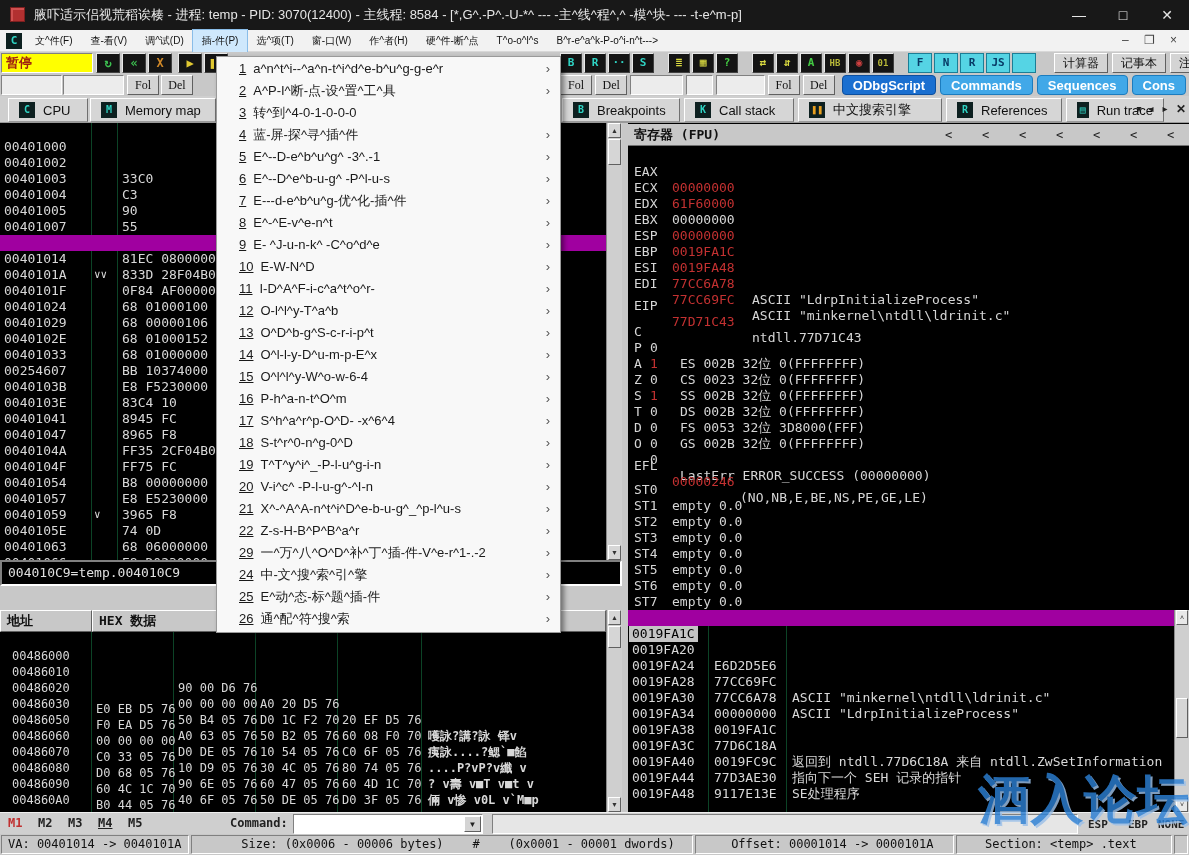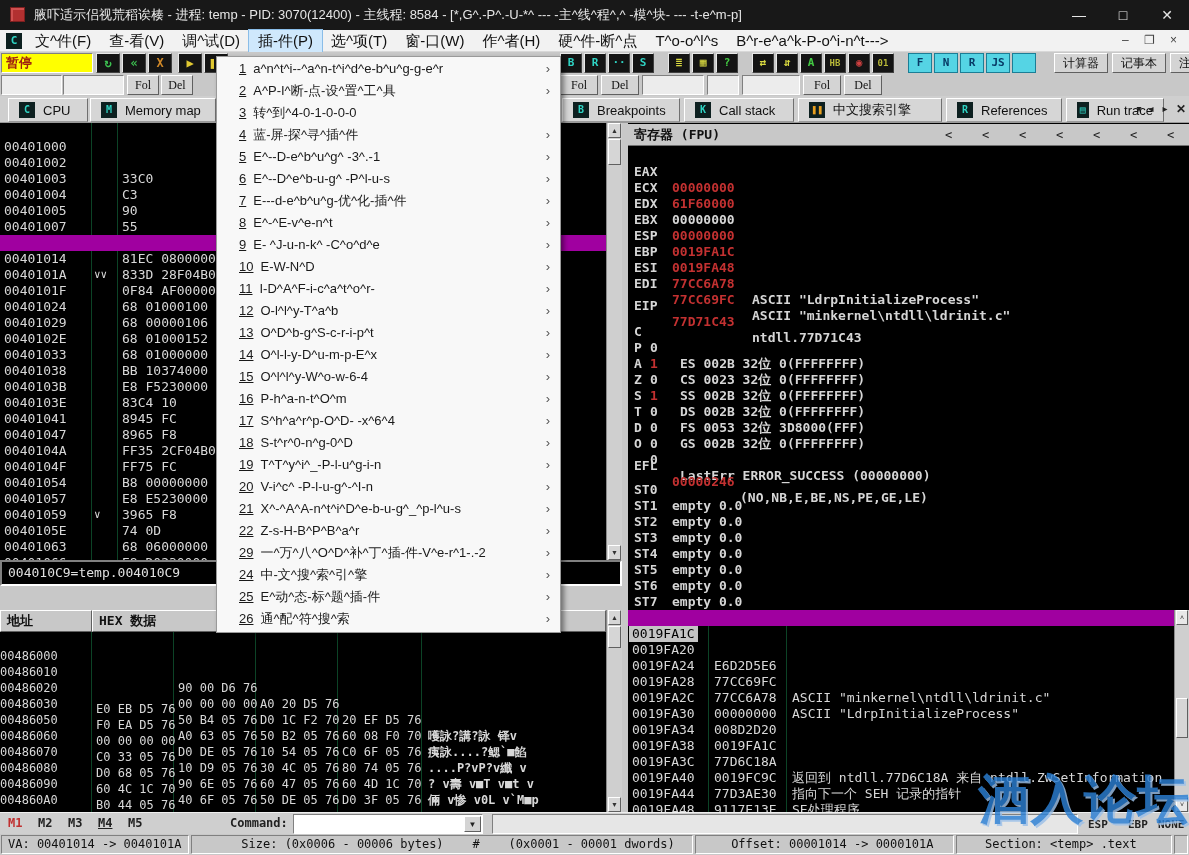--- a/index.html
+++ b/index.html
@@ -12,21 +12,21 @@
   .abs { position:absolute; }
   
   #titlebar { position:absolute; left:0; top:0; width:1189px; height:30px; background:#181818; color:#e6e6e6; }
   #app-icon { position:absolute; left:10px; top:7px; width:15px; height:15px; background:#b23030; border:1px solid #7d1f1f; box-shadow:inset 2px 2px 0 #d05050; }
   #title-text { position:absolute; left:34px; top:6px; font-size:13px; white-space:nowrap; }
   .win-btn { position:absolute; top:0; width:44px; height:30px; color:#e6e6e6; text-align:center; line-height:30px; font-size:14px; }
   
   #menubar { position:absolute; left:0; top:30px; width:1189px; height:22px; background:#f2f2f2; border-bottom:1px solid #d8d8d8; }
   #menubar-icon { position:absolute; left:6px; top:3px; width:16px; height:16px; background:#0d2020; color:#2fd4c4; font-weight:bold; font-size:11px; text-align:center; line-height:16px; font-family:"DejaVu Sans Mono",monospace; }
   #menu-items { position:absolute; left:26px; top:0; height:22px; display:flex; }
-  .mi { height:22px; line-height:22px; padding:0 9px; font-size:15px; color:#111; white-space:nowrap; }
+  .mi { height:22px; line-height:22px; padding:0 9px; font-size:10px; color:#111; white-space:nowrap; }
   .mi.hl { background:#cfe8fc; outline:1px solid #8abde8; }
   #mdi-controls { position:absolute; right:6px; top:3px; color:#444; font-size:12px; letter-spacing:6px; }
   
   #toolbar1 { position:absolute; left:0; top:52px; width:1189px; height:22px; background:#c8c8c8; }
   #status-box { position:absolute; left:1px; top:1px; width:92px; height:20px; background:#ffff00; border:1px solid; border-color:#808080 #fff #fff #808080; color:#a02010; font-weight:bold; font-size:13px; padding-left:4px; line-height:18px; }
   .tbtn { position:absolute; top:1px; width:24px; height:20px; background:#141414; border:1px solid; border-color:#e8e8e8 #404040 #404040 #e8e8e8; text-align:center; line-height:18px; font-size:12px; font-weight:bold; font-family:"DejaVu Sans Mono",monospace; }
   #tb-right { position:absolute; left:560px; top:1px; right:0; height:20px; display:flex; align-items:stretch; }
   #tb-right .g { display:flex; margin-right:12px; }
   .tbtn2 { width:22px; height:20px; background:#141414; border:1px solid; border-color:#e8e8e8 #404040 #404040 #e8e8e8; text-align:center; line-height:18px; font-size:11px; font-weight:bold; font-family:"DejaVu Sans Mono",monospace; margin-right:2px; overflow:hidden; }
   .cybtn { width:24px; height:20px; background:#55d4e4; border:1px solid #1b7e96; color:#073a66; text-align:center; line-height:18px; font-size:11px; font-weight:bold; margin-right:2px; font-family:"DejaVu Sans Mono",monospace; }
@@ -59,34 +59,34 @@
   .sarrow { position:absolute; left:1px; right:1px; height:15px; background:#d6d6d6; border:1px solid; border-color:#fff #606060 #606060 #fff; text-align:center; font-size:7px; line-height:13px; color:#333; }
   .sthumb { position:absolute; left:1px; right:1px; background:#d6d6d6; border:1px solid; border-color:#fff #606060 #606060 #fff; }
   
   #infoline { position:absolute; left:0; top:560px; width:622px; height:26px; background:#000; border:2px solid; border-color:#808080 #fff #fff #808080; color:#e0e0e0; font-family:"DejaVu Sans Mono",monospace; font-size:13px; line-height:22px; padding-left:6px; }
   
   #regs { position:absolute; left:628px; top:123px; width:561px; height:487px; background:#000; overflow:hidden; }
   #regs-header { position:absolute; left:0; top:1px; width:561px; height:22px; background:#c8c8c8; border-bottom:1px solid #707070; display:flex; align-items:center; }
   #regs-title { font-size:13px; font-weight:bold; color:#111; padding-left:6px; font-family:"DejaVu Sans Mono",monospace; }
   #regs-chevrons { margin-left:auto; display:flex; }
   .chev { width:37px; text-align:center; color:#222; font-size:12px; font-family:"DejaVu Sans Mono",monospace; }
-  #regs-content { position:absolute; left:0; top:25px; right:0; bottom:0;font-weight:bold; }
+  #regs-content { position:absolute; left:0; top:25px; right:0; bottom:0; }
   .rrow { position:relative; height:16px; line-height:16px; font-family:"DejaVu Sans Mono",monospace; font-size:13px; color:#d6d6d6; white-space:pre; }
   .rl { position:absolute; left:6px; } .rv { position:absolute; left:44px; } .rx { position:absolute; left:124px; }
   .fl { position:absolute; left:6px; } .fv { position:absolute; left:22px; } .fr { position:absolute; left:52px; }
   .red { color:#c33131; } .wht { color:#d6d6d6; }
   .spacer6{height:6px;} .spacer8{height:8px;} .spacer10{height:10px;}
   
   #dump { position:absolute; left:0; top:610px; width:606px; height:202px; background:#000; overflow:hidden; }
   #dump-header { position:absolute; left:0; top:0; width:606px; height:22px; background:#c8c8c8; display:flex; z-index:3; }
   .dh { border:1px solid; border-color:#fff #606060 #606060 #fff; font-size:13px; font-weight:bold; color:#111; padding:0 6px; line-height:20px; font-family:"DejaVu Sans Mono",monospace; }
   #dump-rows { position:absolute; top:22px; left:0; right:0; }
   #dump .vline { position:absolute; top:22px; bottom:0; width:1px; background:#0c4326; z-index:1; }
   .hrow { position:relative; height:16px; line-height:16px; font-family:"DejaVu Sans Mono",monospace; font-size:12px; color:#d8d8d8; white-space:pre; z-index:2; }
-  .ha{position:absolute;left:0;} .g1{position:absolute;left:96px;margin-top:37px;} .g2{position:absolute;left:178px;} .g3{position:absolute;left:260px;} .g4{position:absolute;left:342px;} .hs{position:absolute;left:428px;font-weight:bold;}
+  .ha{position:absolute;left:12px;} .g1{position:absolute;left:96px;margin-top:37px;} .g2{position:absolute;left:178px;} .g3{position:absolute;left:260px;} .g4{position:absolute;left:342px;} .hs{position:absolute;left:428px;font-weight:bold;}
   
   #stack { position:absolute; left:628px; top:610px; width:546px; height:202px; background:#000; overflow:hidden; }
   #stack .vline { position:absolute; top:0; bottom:0; width:1px; background:#0c4326; z-index:1; }
   .srow { position:relative; height:16px; line-height:16px; font-family:"DejaVu Sans Mono",monospace; font-size:13px; color:#d8d8d8; white-space:pre; z-index:2; }
   .srow.sel { background:#a000a0; }
   .sa{position:absolute;left:4px;} .smk{position:absolute;left:76px;} .sv{position:absolute;left:86px;} .sc{position:absolute;left:164px;}
   .srow.sel .sa { background:#c4c4c4; color:#000; padding:0 3px; left:1px; }
   
   #cmdbar { position:absolute; left:0; top:812px; width:1189px; height:22px; background:#cfcfcf; border-top:1px solid #efefef; }
   .mtab { position:absolute; top:3px; font-size:12px; font-weight:bold; font-family:"DejaVu Sans Mono",monospace; color:#222; }
@@ -206,20 +206,27 @@
     <div class="sbtn abs" style="left:127px;top:1px;width:32px;">Fol</div>
     <div class="sbtn abs" style="left:161px;top:1px;width:32px;">Del</div>
     <div id="tb2-right">
       <div class="sbtn" style="width:38px;">Fol</div>
       <div class="sbtn" style="width:38px;">Del</div>
       <div class="field" style="width:62px;"></div>
       <div class="field" style="width:32px;"></div>
       <div class="field" style="width:58px;"></div>
       <div class="sbtn" style="width:38px;">Fol</div>
       <div class="sbtn" style="width:38px;">Del</div>
+      <div id="script-btns">
+
+      <div class="bluebtn blue-dark">ODbgScript</div>
+          <div class="bluebtn blue-lite">Commands</div>
+          <div class="bluebtn blue-lite">Sequences</div>
+          <div class="bluebtn blue-lite">Cons</div>
+        </div>
     </div>
   </div>
 
   <div id="tabbar">
     <div>
 
         <div class="tab" style="left:8px;width:80px;">
           <span class="ti teal">C</span>
           <span>CPU</span>
         </div>
@@ -345,21 +352,21 @@
           <span class="db">BB 10374000</span>
         </div>
 
         <div class="drow">
           <span class="da">00401033</span>
           <span class="dm"></span>
           <span class="db">E8 F5230000</span>
         </div>
 
         <div class="drow">
-          <span class="da">00401038</span>
+          <span class="da">00254607</span>
           <span class="dm"></span>
           <span class="db">83C4 10</span>
         </div>
 
         <div class="drow">
           <span class="da">0040103B</span>
           <span class="dm"></span>
           <span class="db">8945 FC</span>
         </div>
 
@@ -768,26 +775,20 @@
           <span class="sc">ASCII "LdrpInitializeProcess"</span>
         </div>
 
         <div class="srow">
           <span class="sa">0019FA28</span>
           <span class="smk"></span>
           <span class="sv">00000000</span>
           <span class="sc"></span>
         </div>
 
-        <div class="srow">
-          <span class="sa">0019FA2C</span>
-          <span class="smk"></span>
-          <span class="sv">008D2D20</span>
-          <span class="sc"></span>
-        </div>
 
         <div class="srow">
           <span class="sa">0019FA30</span>
           <span class="smk"></span>
           <span class="sv">0019FA1C</span>
           <span class="sc"></span>
         </div>
 
         <div class="srow">
           <span class="sa">0019FA34</span>

